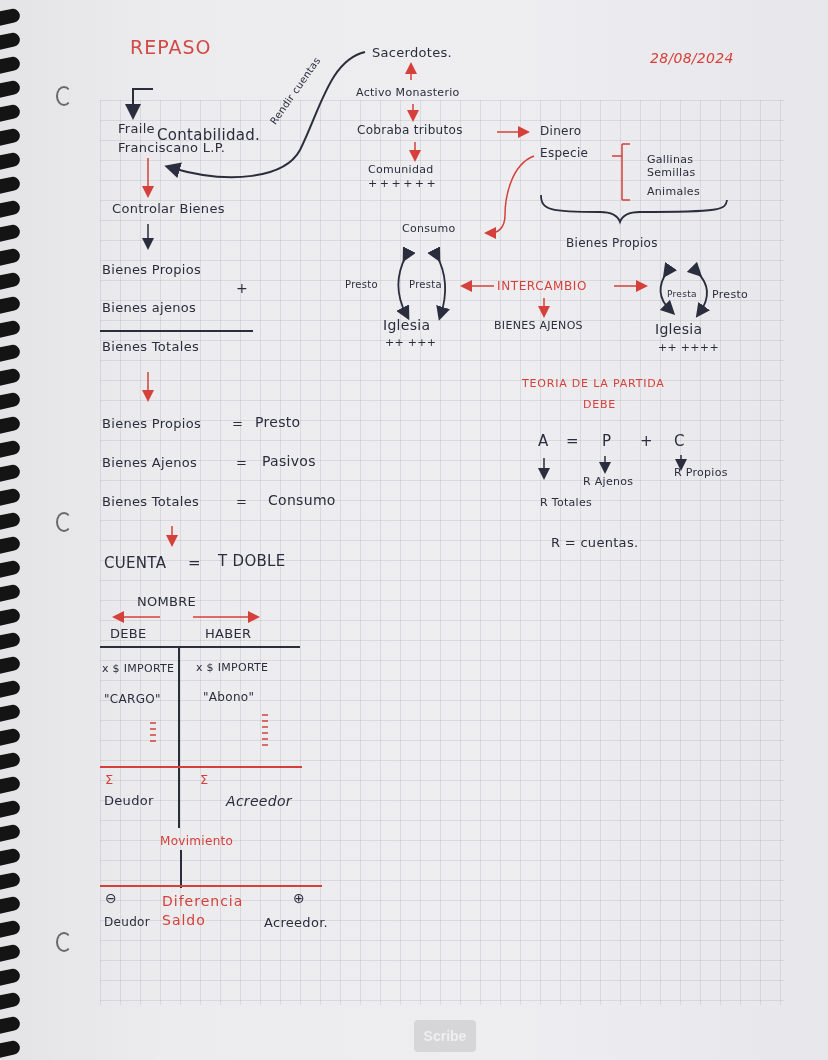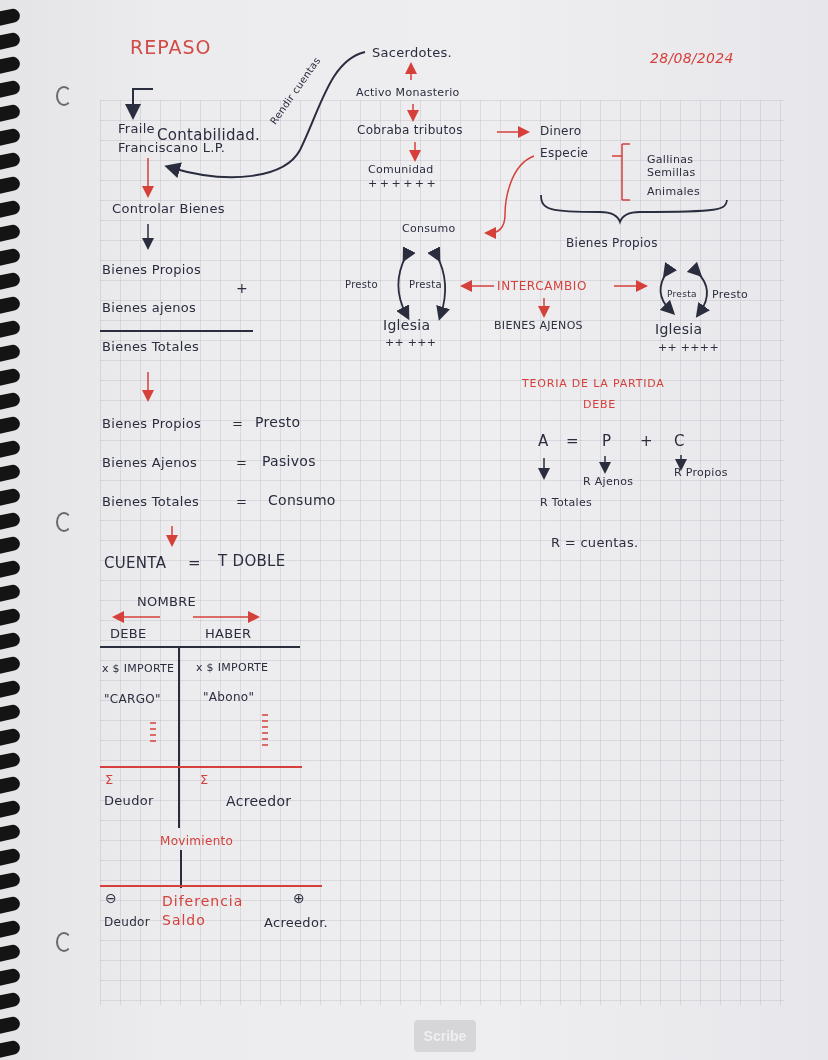--- a/index.html
+++ b/index.html
@@ -143,21 +143,21 @@
 
   <div class="t small" style="left:102px; top:662px;">x $ IMPORTE</div>
   <div class="t small" style="left:196px; top:661px;">x $ IMPORTE</div>
   <div class="t" style="left:104px; top:692px; font-size:12px;">"CARGO"</div>
   <div class="t" style="left:203px; top:690px; font-size:12px;">"Abono"</div>
 
   <div class="hline" style="left:100px; top:766px; width:202px; background:#d5403a;"></div>
   <div class="t red" style="left:105px; top:772px; font-size:13px;">Σ</div>
   <div class="t red" style="left:200px; top:772px; font-size:13px;">Σ</div>
   <div class="t" style="left:104px; top:793px;">Deudor</div>
-  <div class="t" style="left:226px; top:793px; font-size:14px;">Acreedor</div>
+  <div class="t" style="left:226px; top:793px; font-size:14px;font-style:italic;">Acreedor</div>
   <div class="t red" style="left:160px; top:834px; font-size:12px;">Movimiento</div>
 
   <div class="hline" style="left:100px; top:885px; width:222px; background:#d5403a;"></div>
   <div class="t" style="left:105px; top:890px; font-size:14px;">⊖</div>
   <div class="t red" style="left:162px; top:893px; font-size:14px; letter-spacing:1px;">Diferencia</div>
   <div class="t" style="left:293px; top:890px; font-size:14px;">⊕</div>
   <div class="t" style="left:104px; top:915px; font-size:12px;">Deudor</div>
   <div class="t red" style="left:162px; top:912px; font-size:14px; letter-spacing:1px;">Saldo</div>
   <div class="t" style="left:264px; top:915px;">Acreedor.</div>
 

